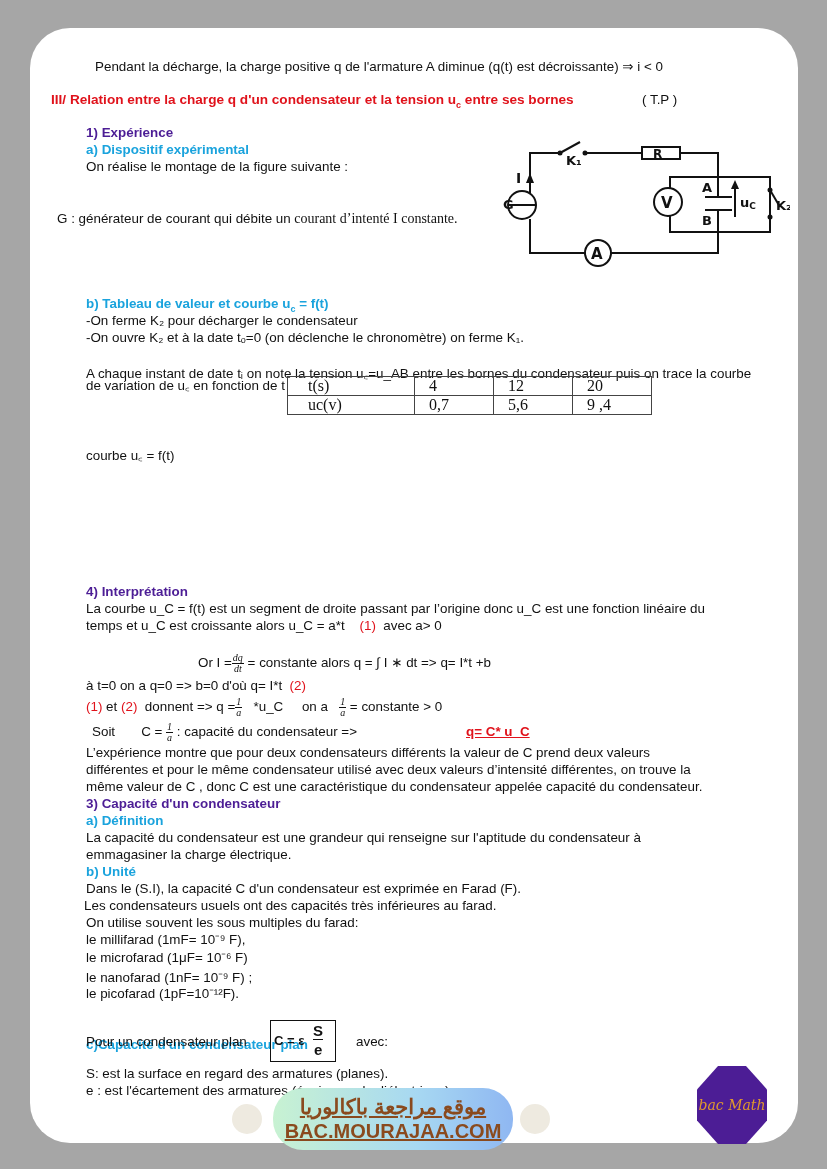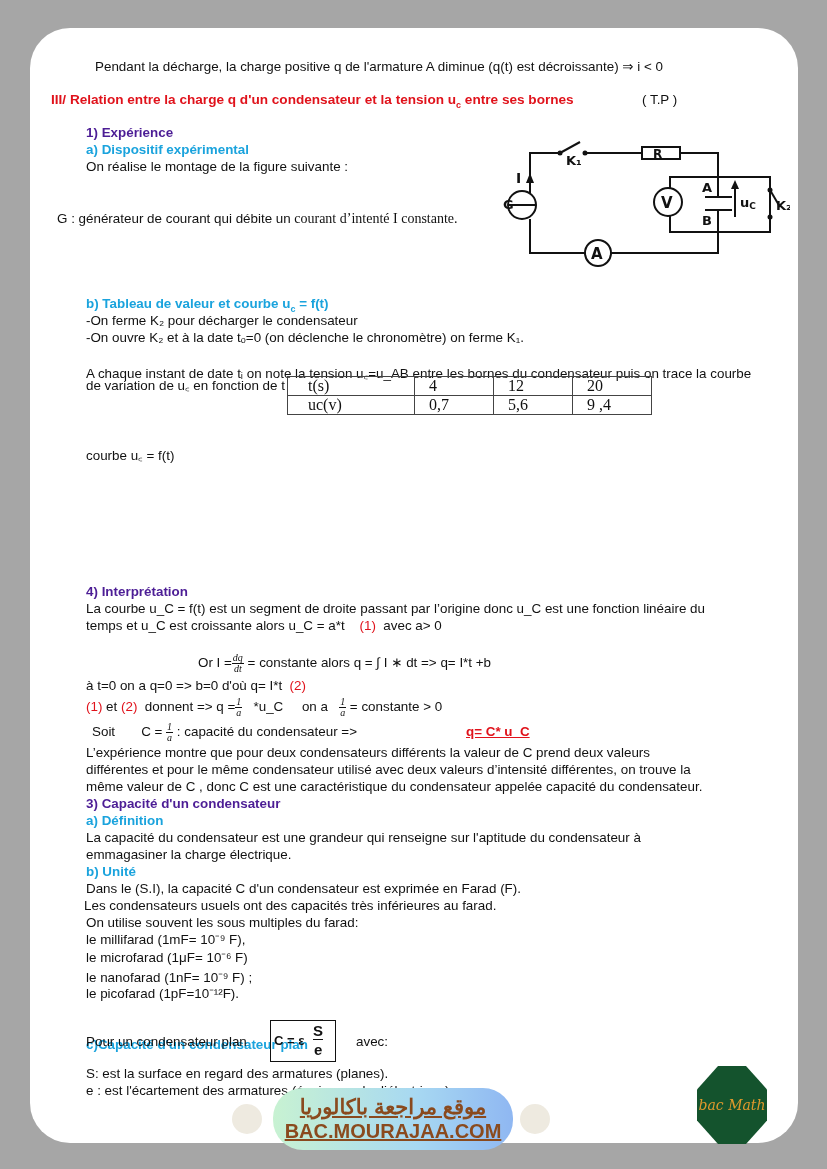--- a/index.html
+++ b/index.html
@@ -20,21 +20,21 @@
   table.data { position:absolute; left:287px; top:376px; border-collapse:collapse; font-family:"Liberation Serif", serif; font-size:16px; }
   table.data td { border:1px solid #444; padding:0 4px; height:17px; }
   table.data td.c0 { width:102px; padding-left:20px; } 
   table.data td.c { width:60px; padding-left:14px; }
   .formula-box { position:absolute; left:270px; top:1020px; width:64px; height:40px; border:1px solid #111; font-weight:bold; }
   .banner { position:absolute; left:273px; top:1088px; width:240px; height:62px; border-radius:30px;
             background:linear-gradient(90deg,#c8f2d2,#a7d8f2 60%,#8fb7f2); text-align:center; }
   .banner .ar { color:#8a4a1e; font-size:21px; font-weight:bold; text-decoration:underline; margin-top:7px; font-family:Liberation Sans, sans-serif; }
   .banner .en { color:#8a4a1e; font-size:20px; font-weight:bold; text-decoration:underline; margin-top:1px; }
   .logo-circle { position:absolute; width:30px; height:30px; border-radius:50%; background:#eeeae0; }
-  .bacmath { position:absolute; left:697px; top:1066px; width:70px; height:78px; background:#14532d;
+  .bacmath { position:absolute; left:697px; top:1066px; width:70px; height:78px; background:#4c1d95;
              clip-path:polygon(30% 0,70% 0,100% 30%,100% 70%,70% 100%,30% 100%,0 70%,0 30%);
              color:#e0992c; font-family:"DejaVu Serif", serif; font-style:italic; font-size:14px; text-align:center; line-height:78px; }
 </style>
 </head>
 <body>
 
 <div class="page"></div>
 
 <div class="t" style="left:95px;top:59px;">Pendant la décharge, la charge positive q de l'armature A diminue (q(t) est décroissante) ⇒ i &lt; 0</div>
 

